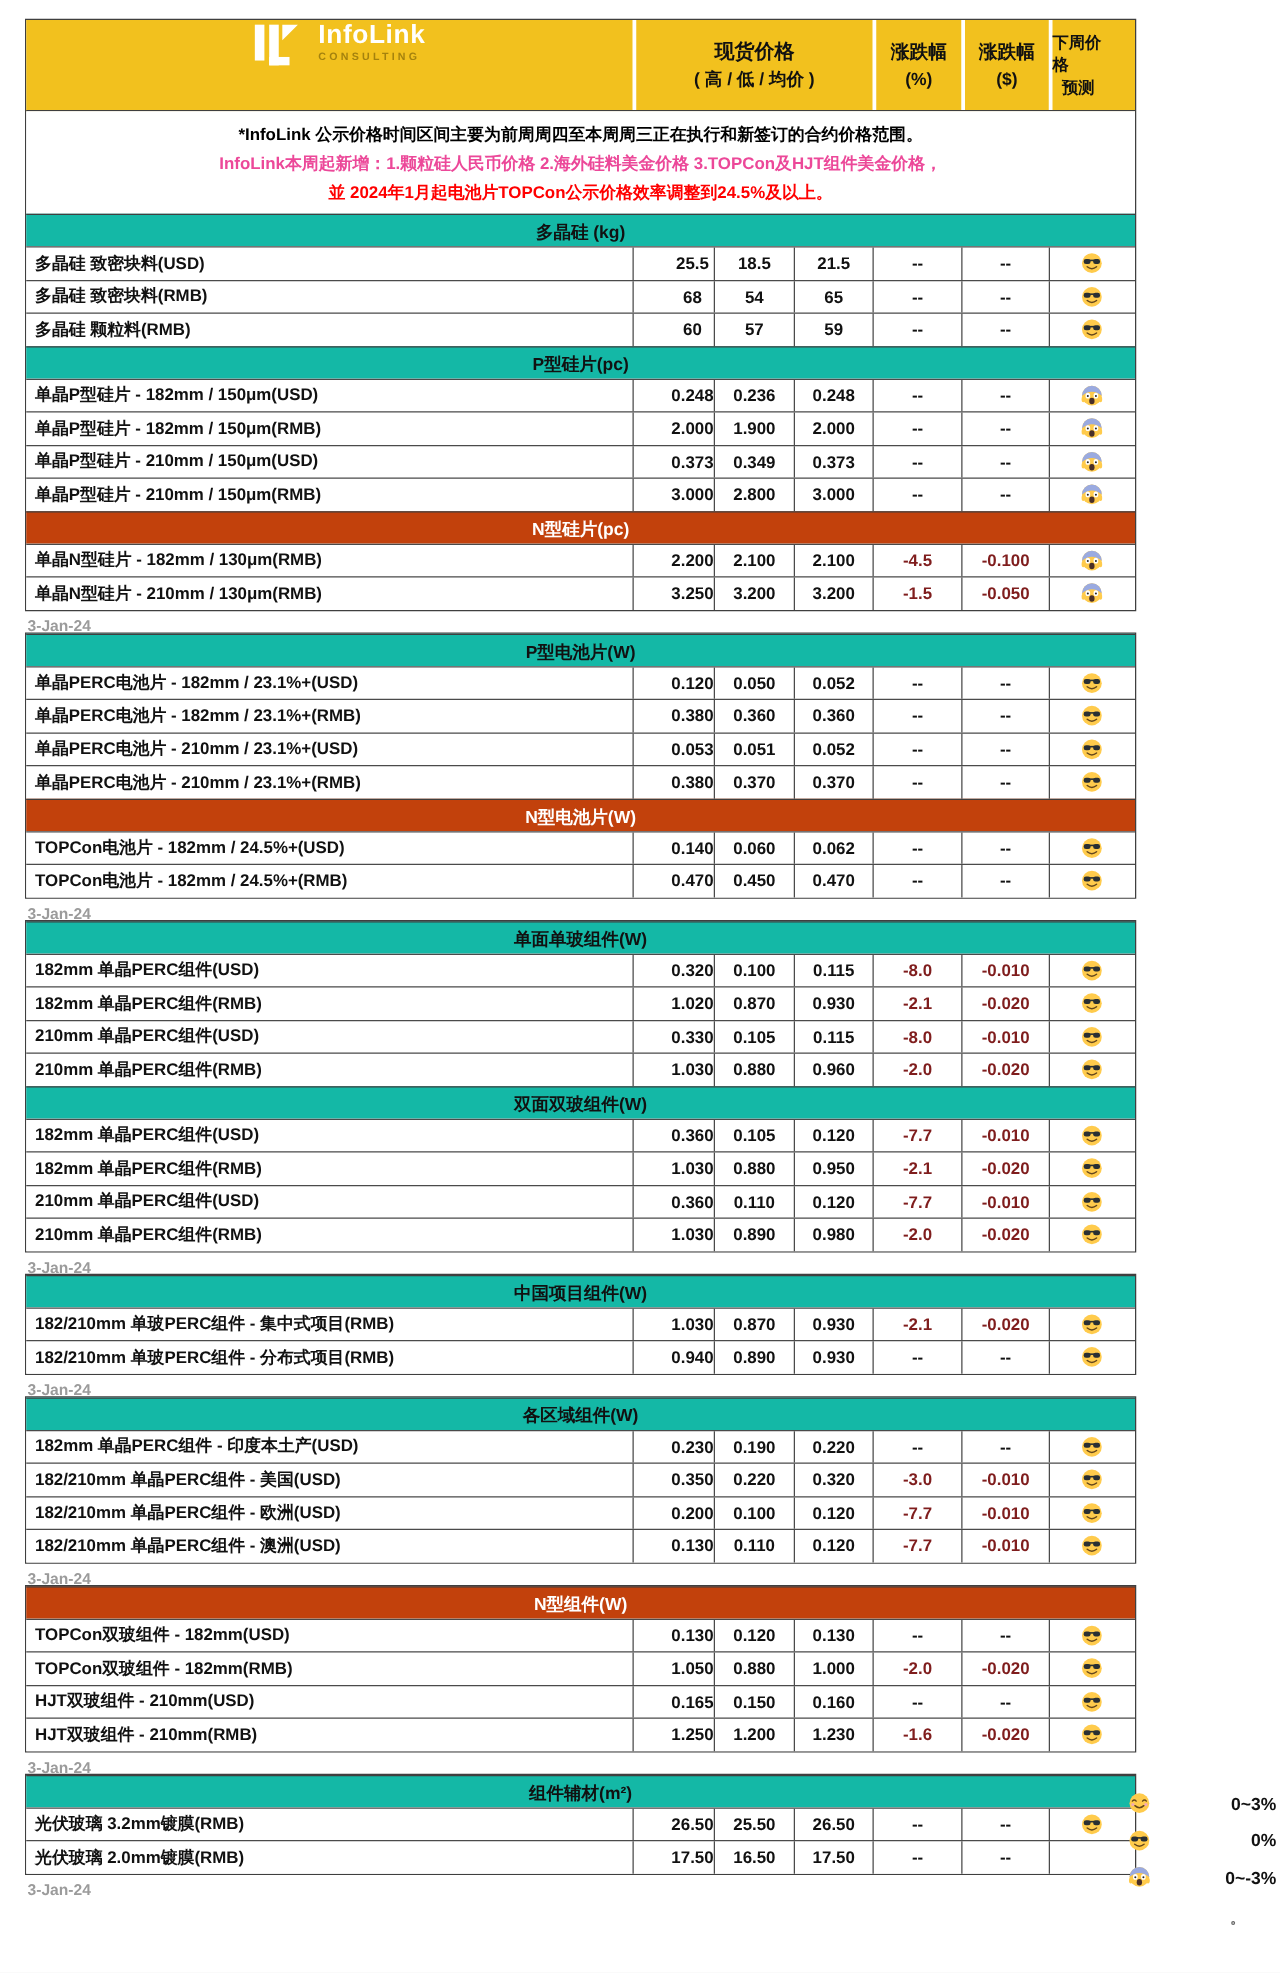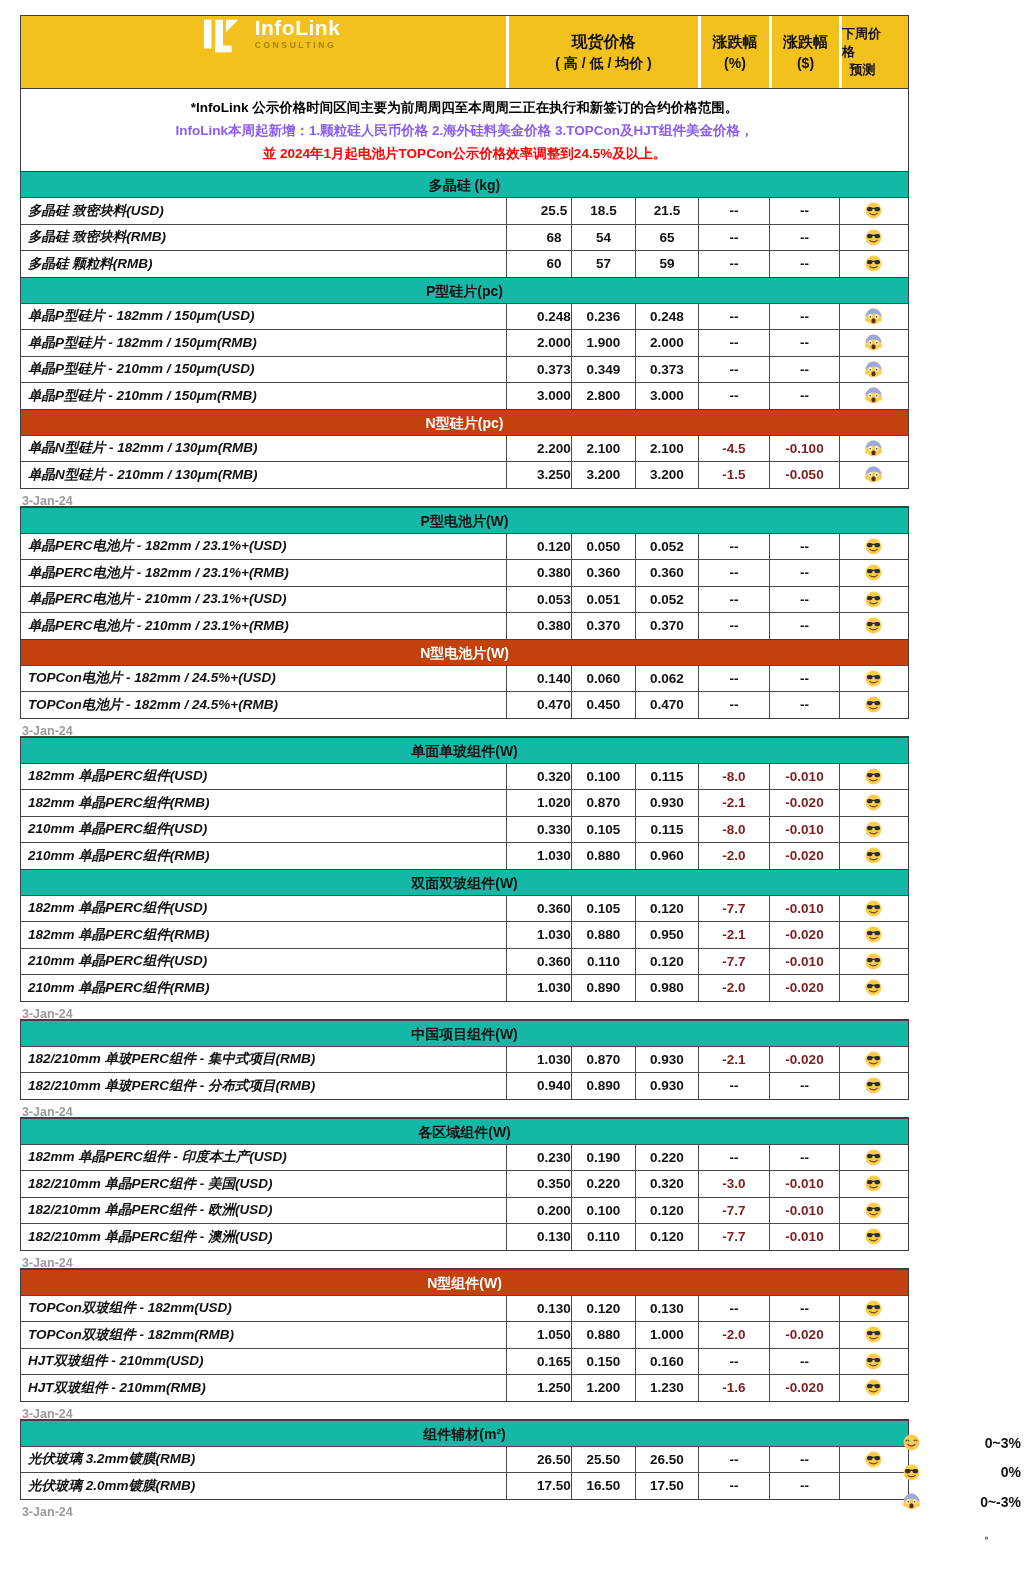--- a/index.html
+++ b/index.html
@@ -32,21 +32,21 @@
   .note-line { font-size:13.5px; font-weight:bold; line-height:23px; }
 
   
   .sec-hdr { height:26px; line-height:26px; text-align:center; font-size:14px; font-weight:bold;
              border-top:1px solid #3f3f3f; }
   .sec-hdr.light { background:#14b8a6; color:#111; }
   .sec-hdr.dark  { background:#c2410c; color:#ffffff; }
   .row { display:flex; height:26.5px; border-top:1px solid #4a4a4a; background:#fff; }
   .cell { display:flex; align-items:center; justify-content:center; font-size:13.5px; font-weight:bold;
           color:#111; border-left:1px solid #4a4a4a; overflow:hidden; white-space:nowrap; }
-  .cell.left { border-left:none; justify-content:flex-start; padding-left:7px;font-style:italic; }
+  .cell.left { border-left:none; justify-content:flex-start; padding-left:7px; }
   .c-name { width:485px; }
   .c-high { width:65px;padding-left:30px; }
   .c-low  { width:64px; }
   .c-avg  { width:63px; }
   .c-pct  { width:71px; }
   .c-usd  { width:70px; }
   .c-fc   { width:68px; }
   .cell.neg { color:#7f1d1d; }
   .emoji svg { display:block; }
 
@@ -98,21 +98,21 @@
           <div class="yh-l2">($)</div>
         </div>
         <div class="yh-cell yh-fc">
           <div class="yh-l1">下周价格</div>
           <div class="yh-l2">预测</div>
         </div>
       </div>
 
       <div class="notes">
         <div class="note-line" style="color:#000000">*InfoLink 公示价格时间区间主要为前周周四至本周周三正在执行和新签订的合约价格范围。</div>
-        <div class="note-line" style="color:#8b5cf6">InfoLink本周起新增：1.颗粒硅人民币价格 2.海外硅料美金价格 3.TOPCon及HJT组件美金价格，</div>
+        <div class="note-line" style="color:#ec4899">InfoLink本周起新增：1.颗粒硅人民币价格 2.海外硅料美金价格 3.TOPCon及HJT组件美金价格，</div>
         <div class="note-line" style="color:#FF0000">並 2024年1月起电池片TOPCon公示价格效率调整到24.5%及以上。</div>
       </div>
 
       <div id="main-sections">
           <div class="sec-hdr light">多晶硅 (kg)</div>
           <div class="row">
             <div class="cell c-name left">多晶硅 致密块料(USD)</div>
             <div class="cell c-high">25.5</div>
             <div class="cell c-low">18.5</div>
             <div class="cell c-avg">21.5</div>

